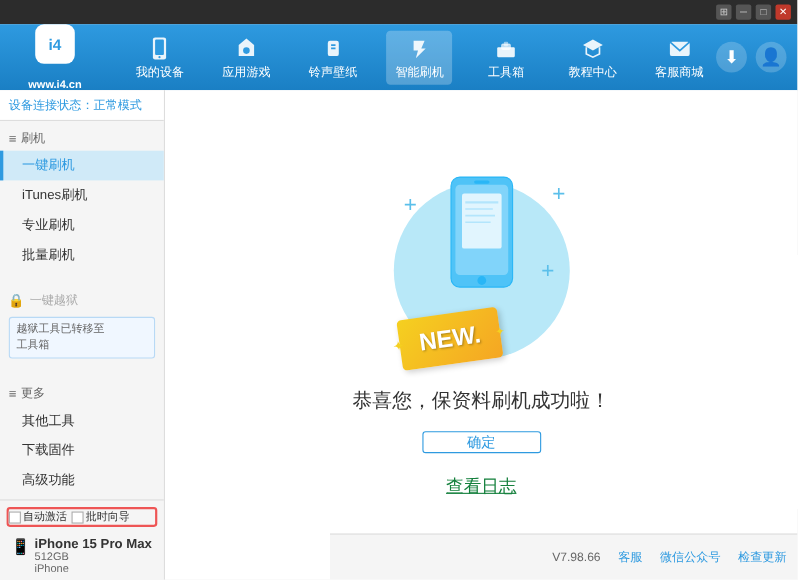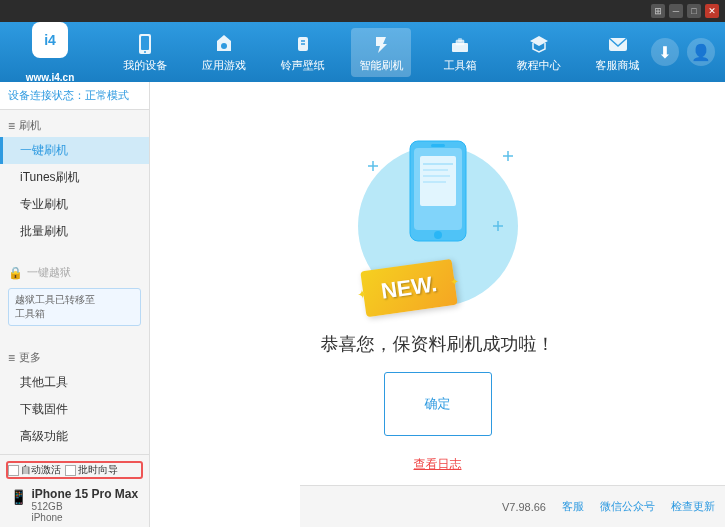--- a/index.html
+++ b/index.html
@@ -52,22 +52,22 @@
     
     .content { flex: 1; background: #fff; display: flex; flex-direction: column; align-items: center; justify-content: center; position: relative; }
     .success-illustration { display: flex; flex-direction: column; align-items: center; gap: 16px; }
     .phone-container { position: relative; width: 160px; height: 180px; }
     .phone-bg-circle { width: 160px; height: 160px; background: #b8e8f8; border-radius: 50%; position: absolute; top: 10px; left: 0; }
     .new-badge { position: absolute; bottom: 10px; left: -20px; background: linear-gradient(135deg, #f5d020 0%, #f5a623 100%); padding: 10px 18px; border-radius: 4px; transform: rotate(-5deg); box-shadow: 2px 2px 6px rgba(0,0,0,0.2); }
     .new-badge-text { font-size: 22px; font-weight: bold; color: #fff; text-shadow: 1px 1px 2px rgba(0,0,0,0.3); }
     .new-badge-star-left { position: absolute; left: -6px; top: 50%; transform: translateY(-50%); color: #f5d020; font-size: 12px; }
     .new-badge-star-right { position: absolute; right: -4px; top: 50%; transform: translateY(-50%); color: #f5d020; font-size: 10px; }
     .success-text { font-size: 18px; color: #333; font-weight: normal; }
-    .btn-confirm { padding: 22px 40px; background: #fff; border: 1px solid #2e9ae0; border-radius: 3px; color: #2e9ae0; font-size: 13px; cursor: pointer; }
-    .btn-log { font-size: 12px; color: #ef4444; cursor: pointer; margin-top: 4px; text-decoration: underline; }
+    .btn-confirm { padding: 0 40px; background: #fff; border: 1px solid #2e9ae0; border-radius: 3px; color: #2e9ae0; font-size: 13px; cursor: pointer; }
+    .btn-log { font-size: 16px; color: #15803d; cursor: pointer; margin-top: 4px; text-decoration: underline; }
 
     
     .footer { position: absolute; bottom: 0; right: 0; left: 150px; height: 42px; background: #f5f5f5; border-top: 1px solid #ddd; display: flex; align-items: center; justify-content: flex-end; padding: 0 10px; gap: 16px; font-size: 11px; color: #666; }
     .footer-version { color: #666; }
     .footer-link { color: #2e9ae0; cursor: pointer; }
   </style>
 </head>
 <body>
 
 <div class="top-bar">

